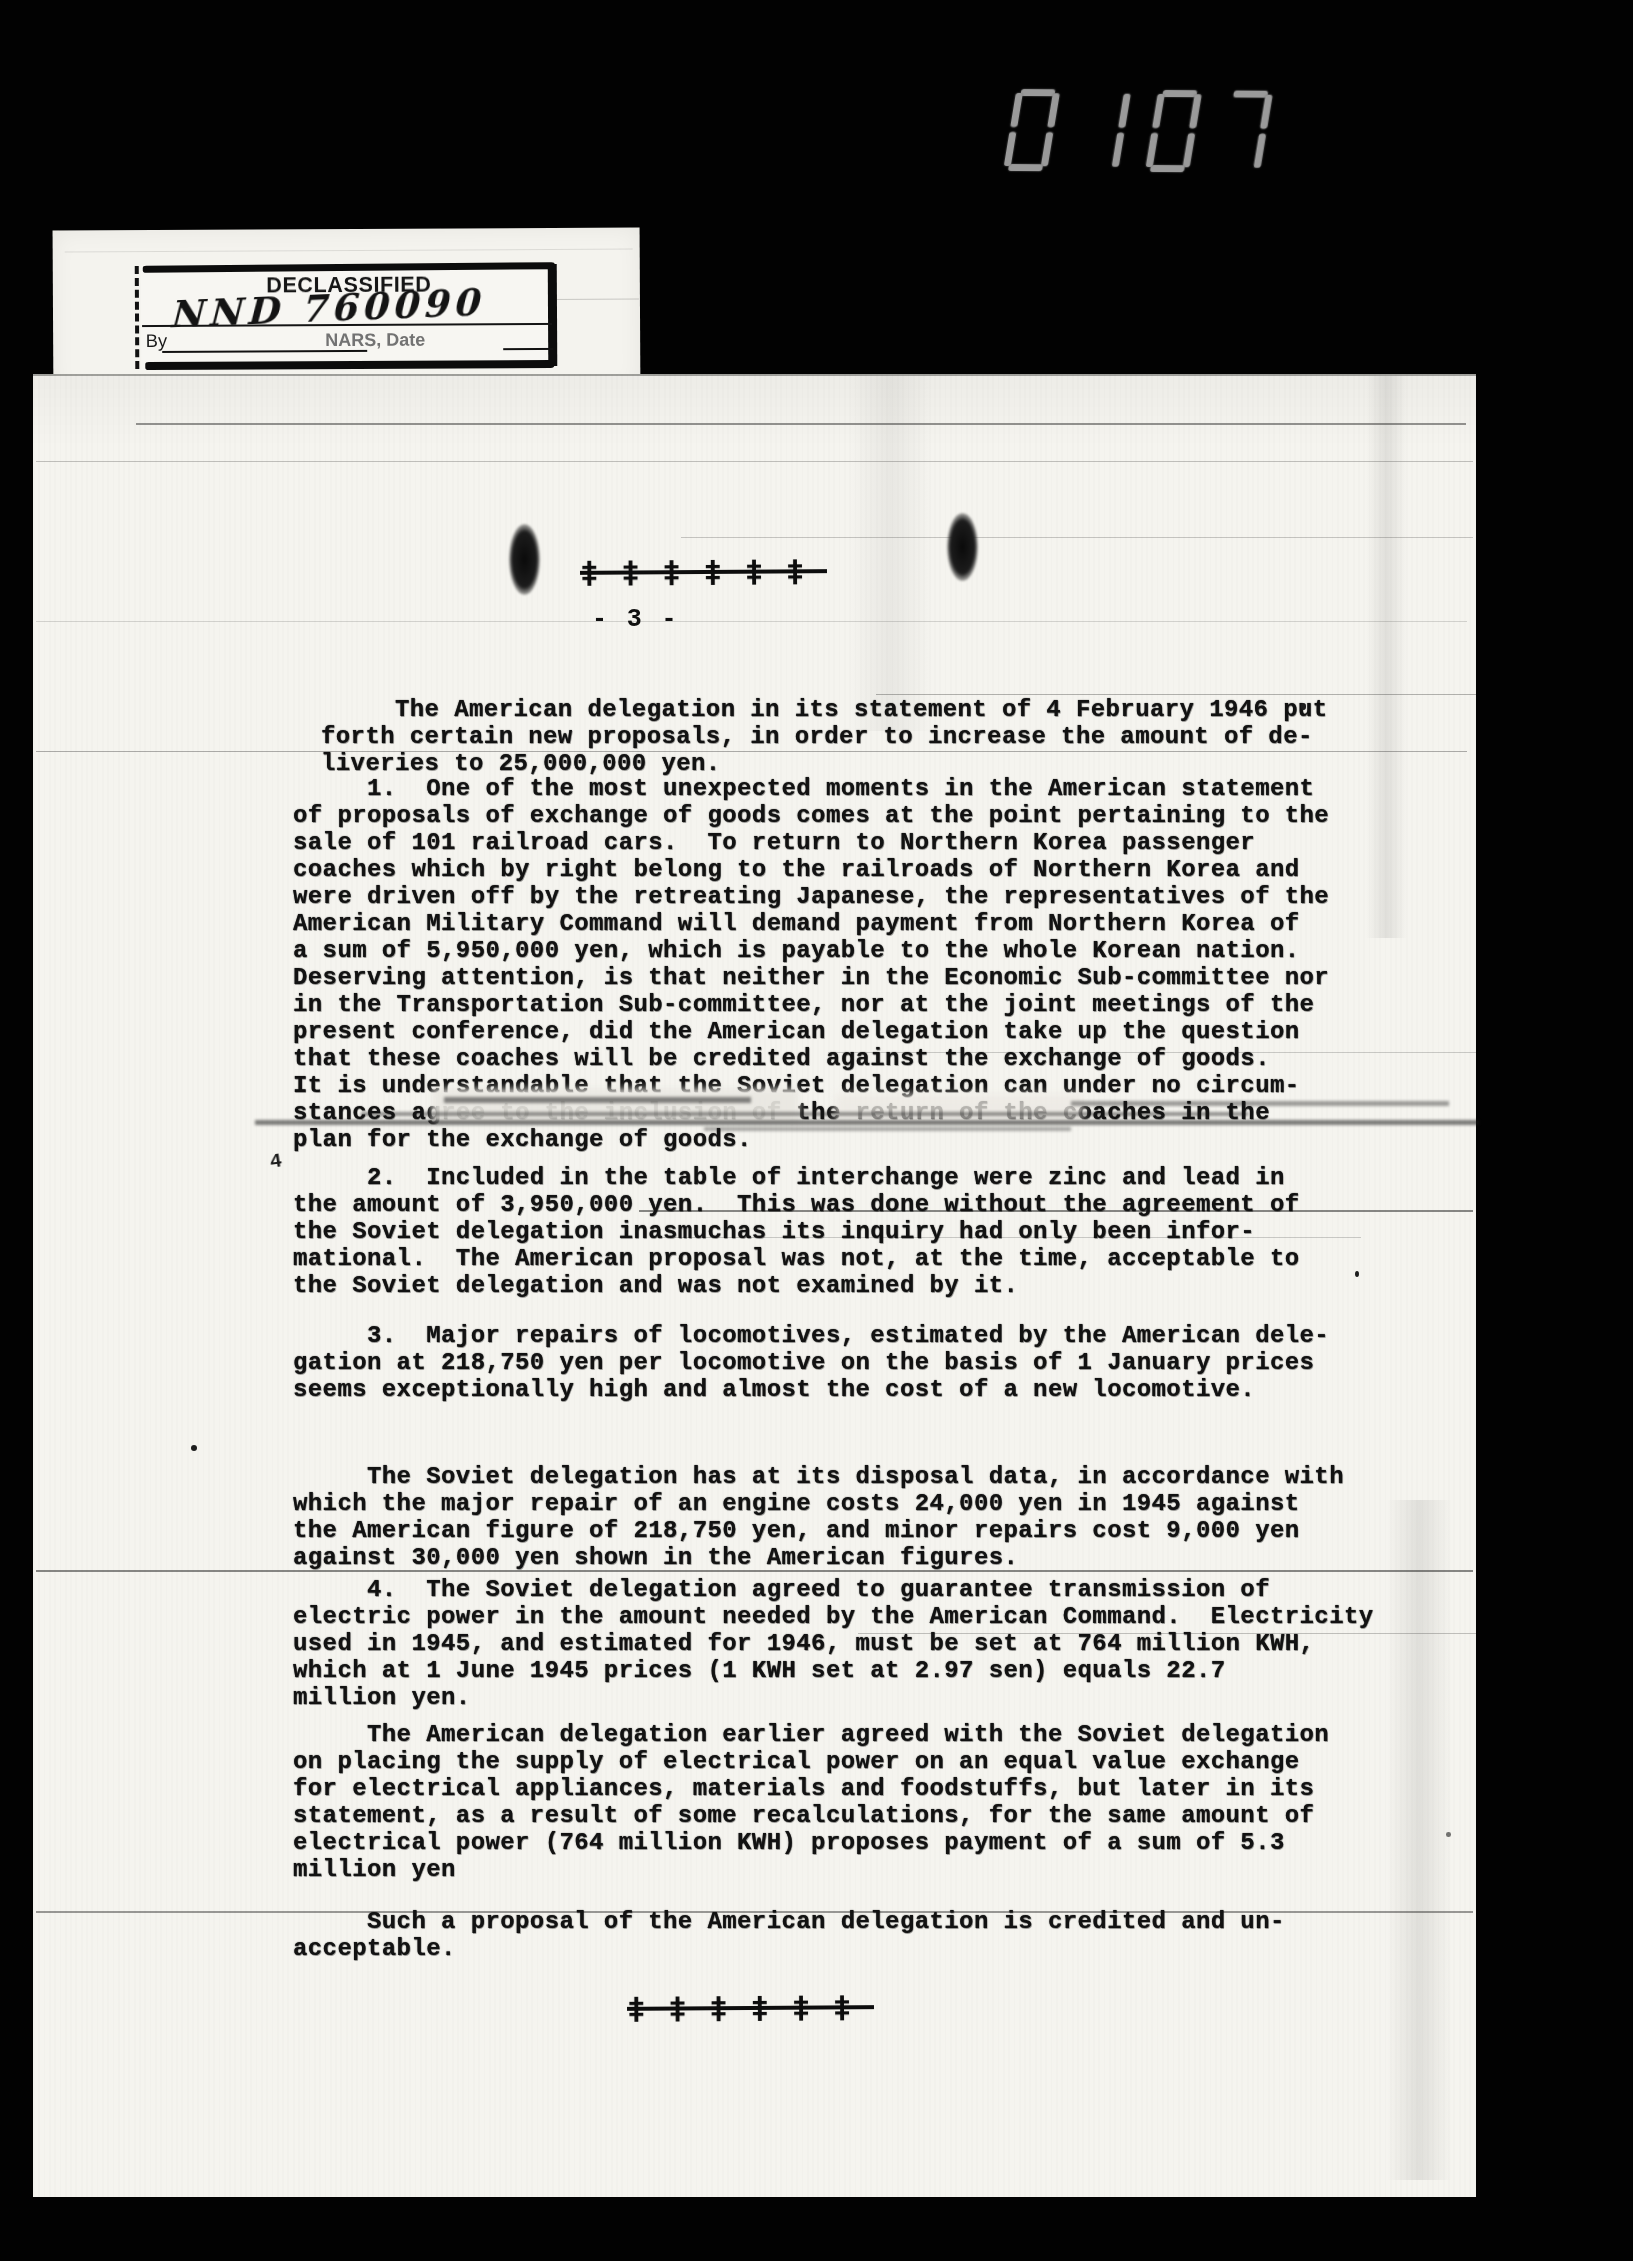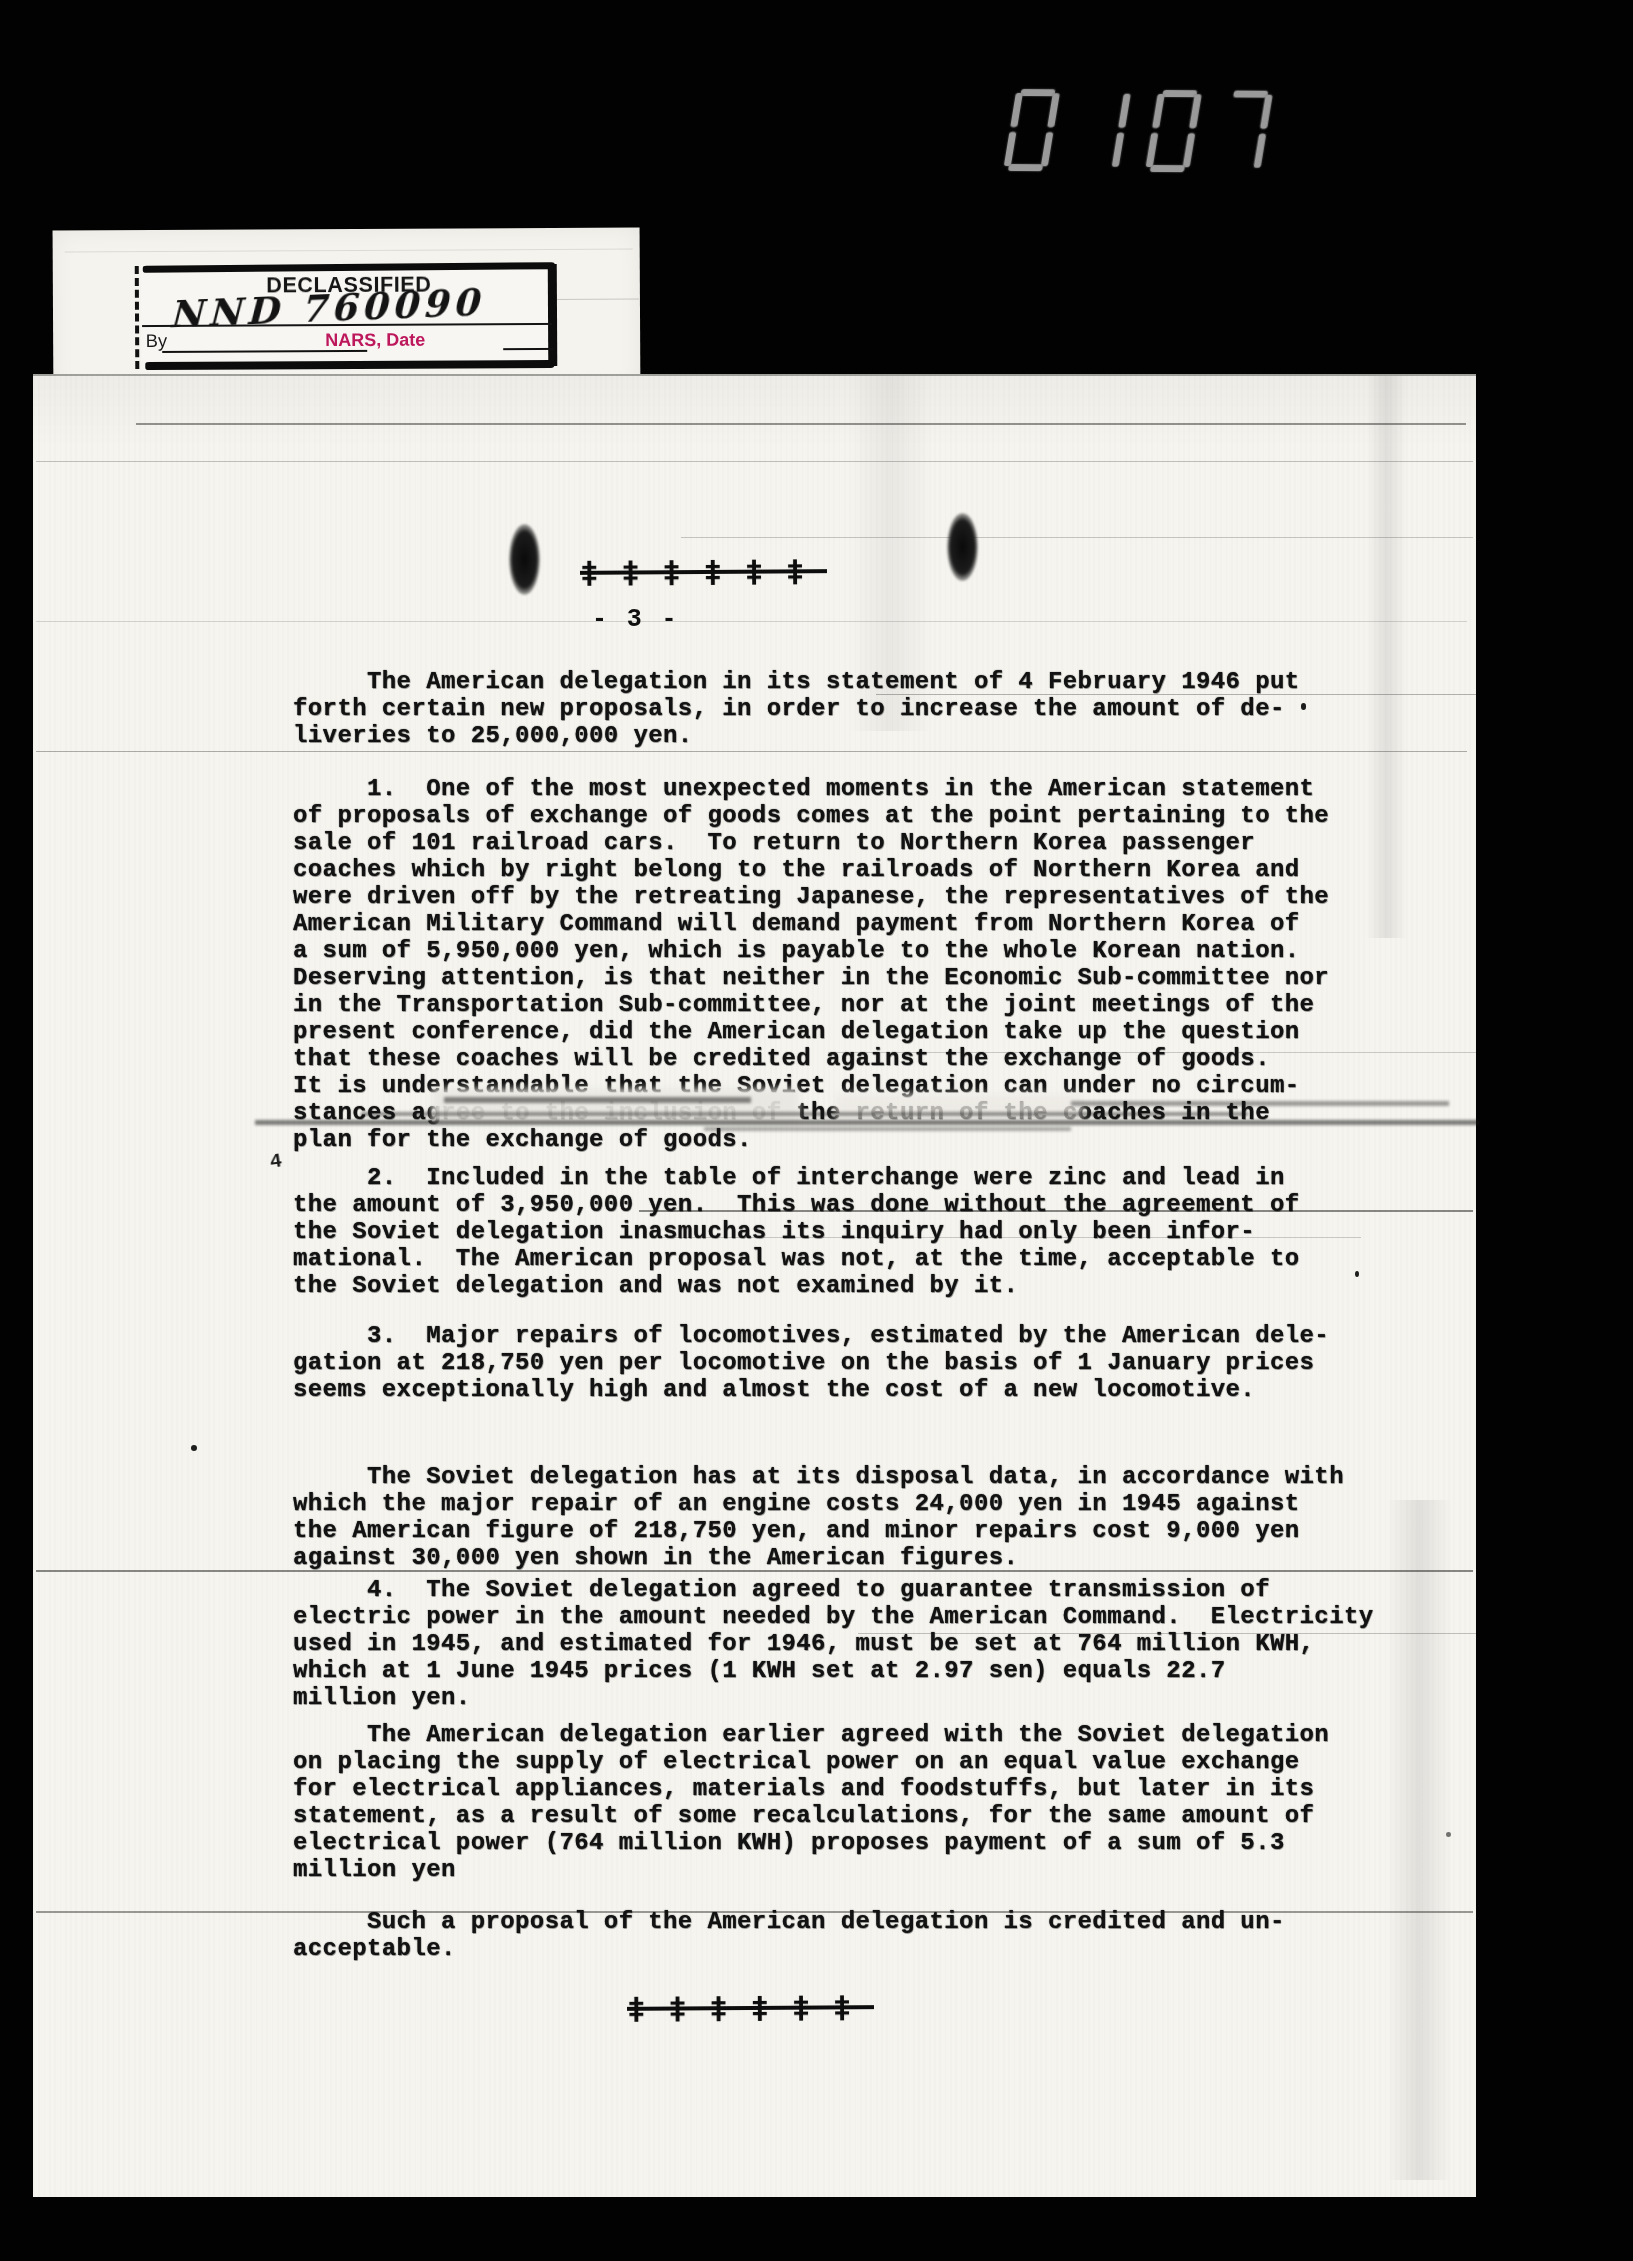--- a/index.html
+++ b/index.html
@@ -21,21 +21,21 @@
   .sb-left{position:absolute;left:-6px;top:1.2px;width:0;height:103px;border-left:4.1px dashed #111;}
   .sb-right{position:absolute;left:407px;top:1.2px;width:9px;height:102px;background:#0c0c0c;}
   .sb-title{position:absolute;left:0;top:9.5px;width:100%;text-align:center;
             font:bold 22px/1 "Liberation Sans",sans-serif;letter-spacing:0.6px;color:#151515;
             transform:scaleX(.98);filter:blur(0.2px);}
   .sb-code{position:absolute;left:31px;top:26px;font-style:italic;
            font:italic 600 37px/1 "DejaVu Serif",serif;color:#141414;letter-spacing:4.7px;
            transform:rotate(-2deg) skewX(-6deg);filter:blur(0.2px);}
   .sb-div{position:absolute;left:1.2px;top:60px;width:410px;height:2.4px;background:#141414;filter:blur(0.2px);}
   .sb-by{position:absolute;left:4.7px;top:67px;font:18.3px/1 "Liberation Sans",sans-serif;color:#1a1a1a;}
-  .sb-nars{position:absolute;left:184px;top:67px;font:bold 18px/1 "Liberation Sans",sans-serif;color:#be185d;}
+  .sb-nars{position:absolute;left:184px;top:67px;font:bold 18px/1 "Liberation Sans",sans-serif;color:#737373;}
   .sb-ul1{position:absolute;left:21px;top:86px;width:205px;height:2.4px;background:#111;filter:blur(0.2px);}
   .sb-ul2{position:absolute;left:362px;top:85px;width:50px;height:2.4px;background:#111;filter:blur(0.2px);}
 
   
   .page{position:absolute;left:33px;top:374px;width:1443px;height:1821px;background:#f5f4ef;
         border-top:2.4px solid rgba(0,0,0,.35);
         background-image:
           repeating-linear-gradient(90deg, rgba(0,0,0,.012) 0 1.8px, rgba(0,0,0,0) 1.8px 5.3px),
           linear-gradient(180deg, rgba(0,0,0,.03), rgba(0,0,0,0) 71px);}
   .line{position:absolute;background:#000;}
@@ -125,21 +125,21 @@
     <div class="vstreak" style="left:1354px;top:1124px;width:65px;height:680px;"></div>
     <div class="vstreak" style="left:816px;top:0;width:83px;height:355px;opacity:.6;"></div>
 
     <div class="blob" style="left:476px;top:148px;width:31px;height:71px;"></div>
     <div class="blob" style="left:914px;top:137px;width:31px;height:68px;"></div>
 
     <div class="sep" style="left:547px;top:180px;">‡‡‡‡‡‡</div>
 
     <div class="pagenum" style="left:559px;top:231px;">- 3 -</div>
 
-    <div class="para" style="top:292px;">     The American delegation in its statement of 4 February 1946 put
+    <div class="para" style="top:320px;margin-left:28px;">     The American delegation in its statement of 4 February 1946 put
 forth certain new proposals, in order to increase the amount of de-
 liveries to 25,000,000 yen.</div>
     <div class="para" style="top:399px;">     1.  One of the most unexpected moments in the American statement
 of proposals of exchange of goods comes at the point pertaining to the
 sale of 101 railroad cars.  To return to Northern Korea passenger
 coaches which by right belong to the railroads of Northern Korea and
 were driven off by the retreating Japanese, the representatives of the
 American Military Command will demand payment from Northern Korea of
 a sum of 5,950,000 yen, which is payable to the whole Korean nation.
 Deserving attention, is that neither in the Economic Sub-committee nor

